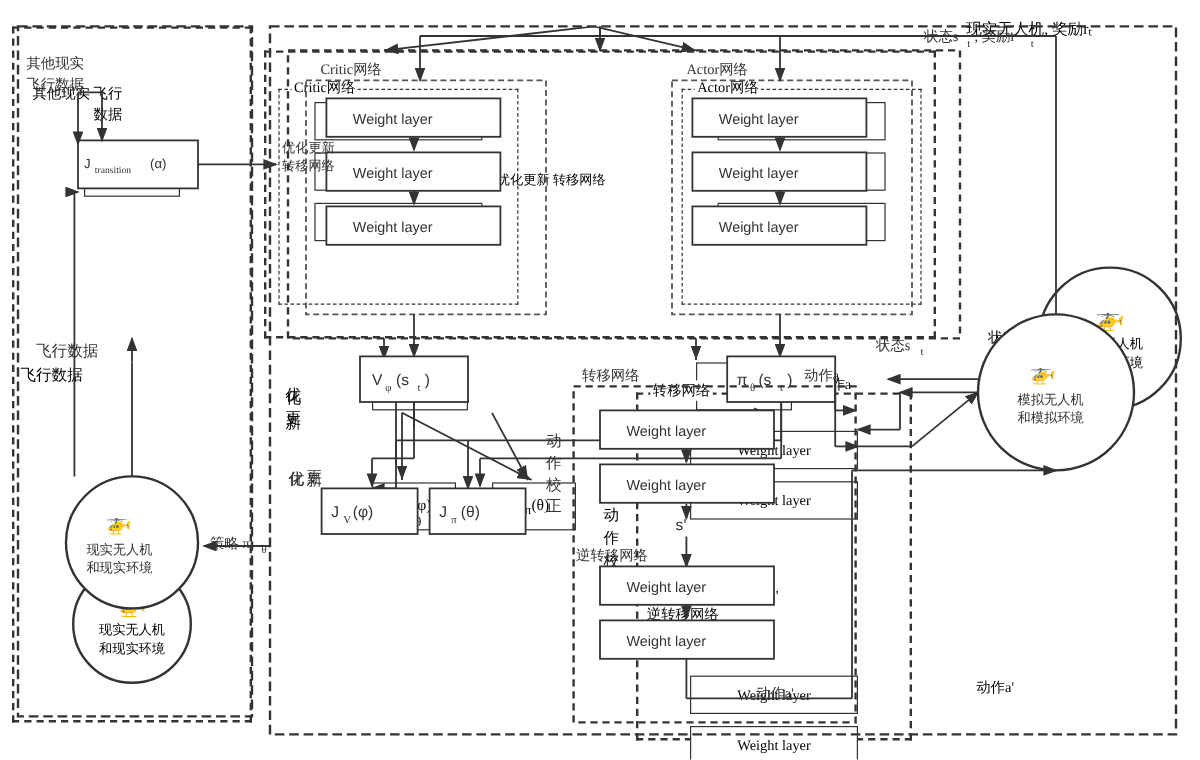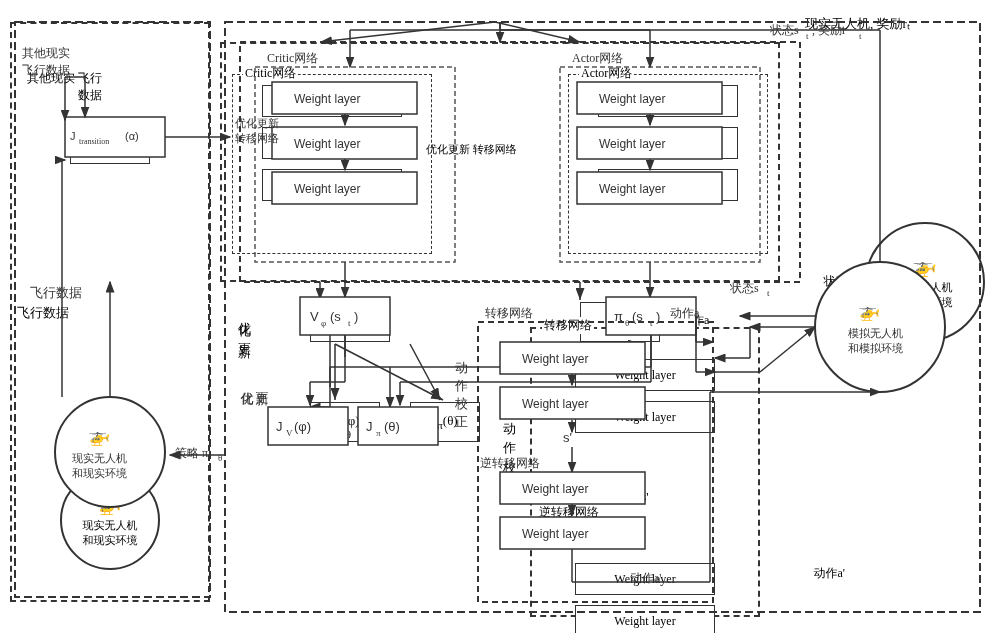--- a/index.html
+++ b/index.html
@@ -282,21 +282,21 @@
     .state-st-label {
       position: absolute;
       top: 250px;
       right: 135px;
       font-size: 12px;
     }
 
     .update-opt-label {
       position: absolute;
       top: 120px;
-      left: 216px;
+      left: 204px;
       font-size: 11px;
       text-align: center;
     }
 
     .policy-label {
       position: absolute;
       top: 405px;
       left: 100px;
       font-size: 11px;
     }

